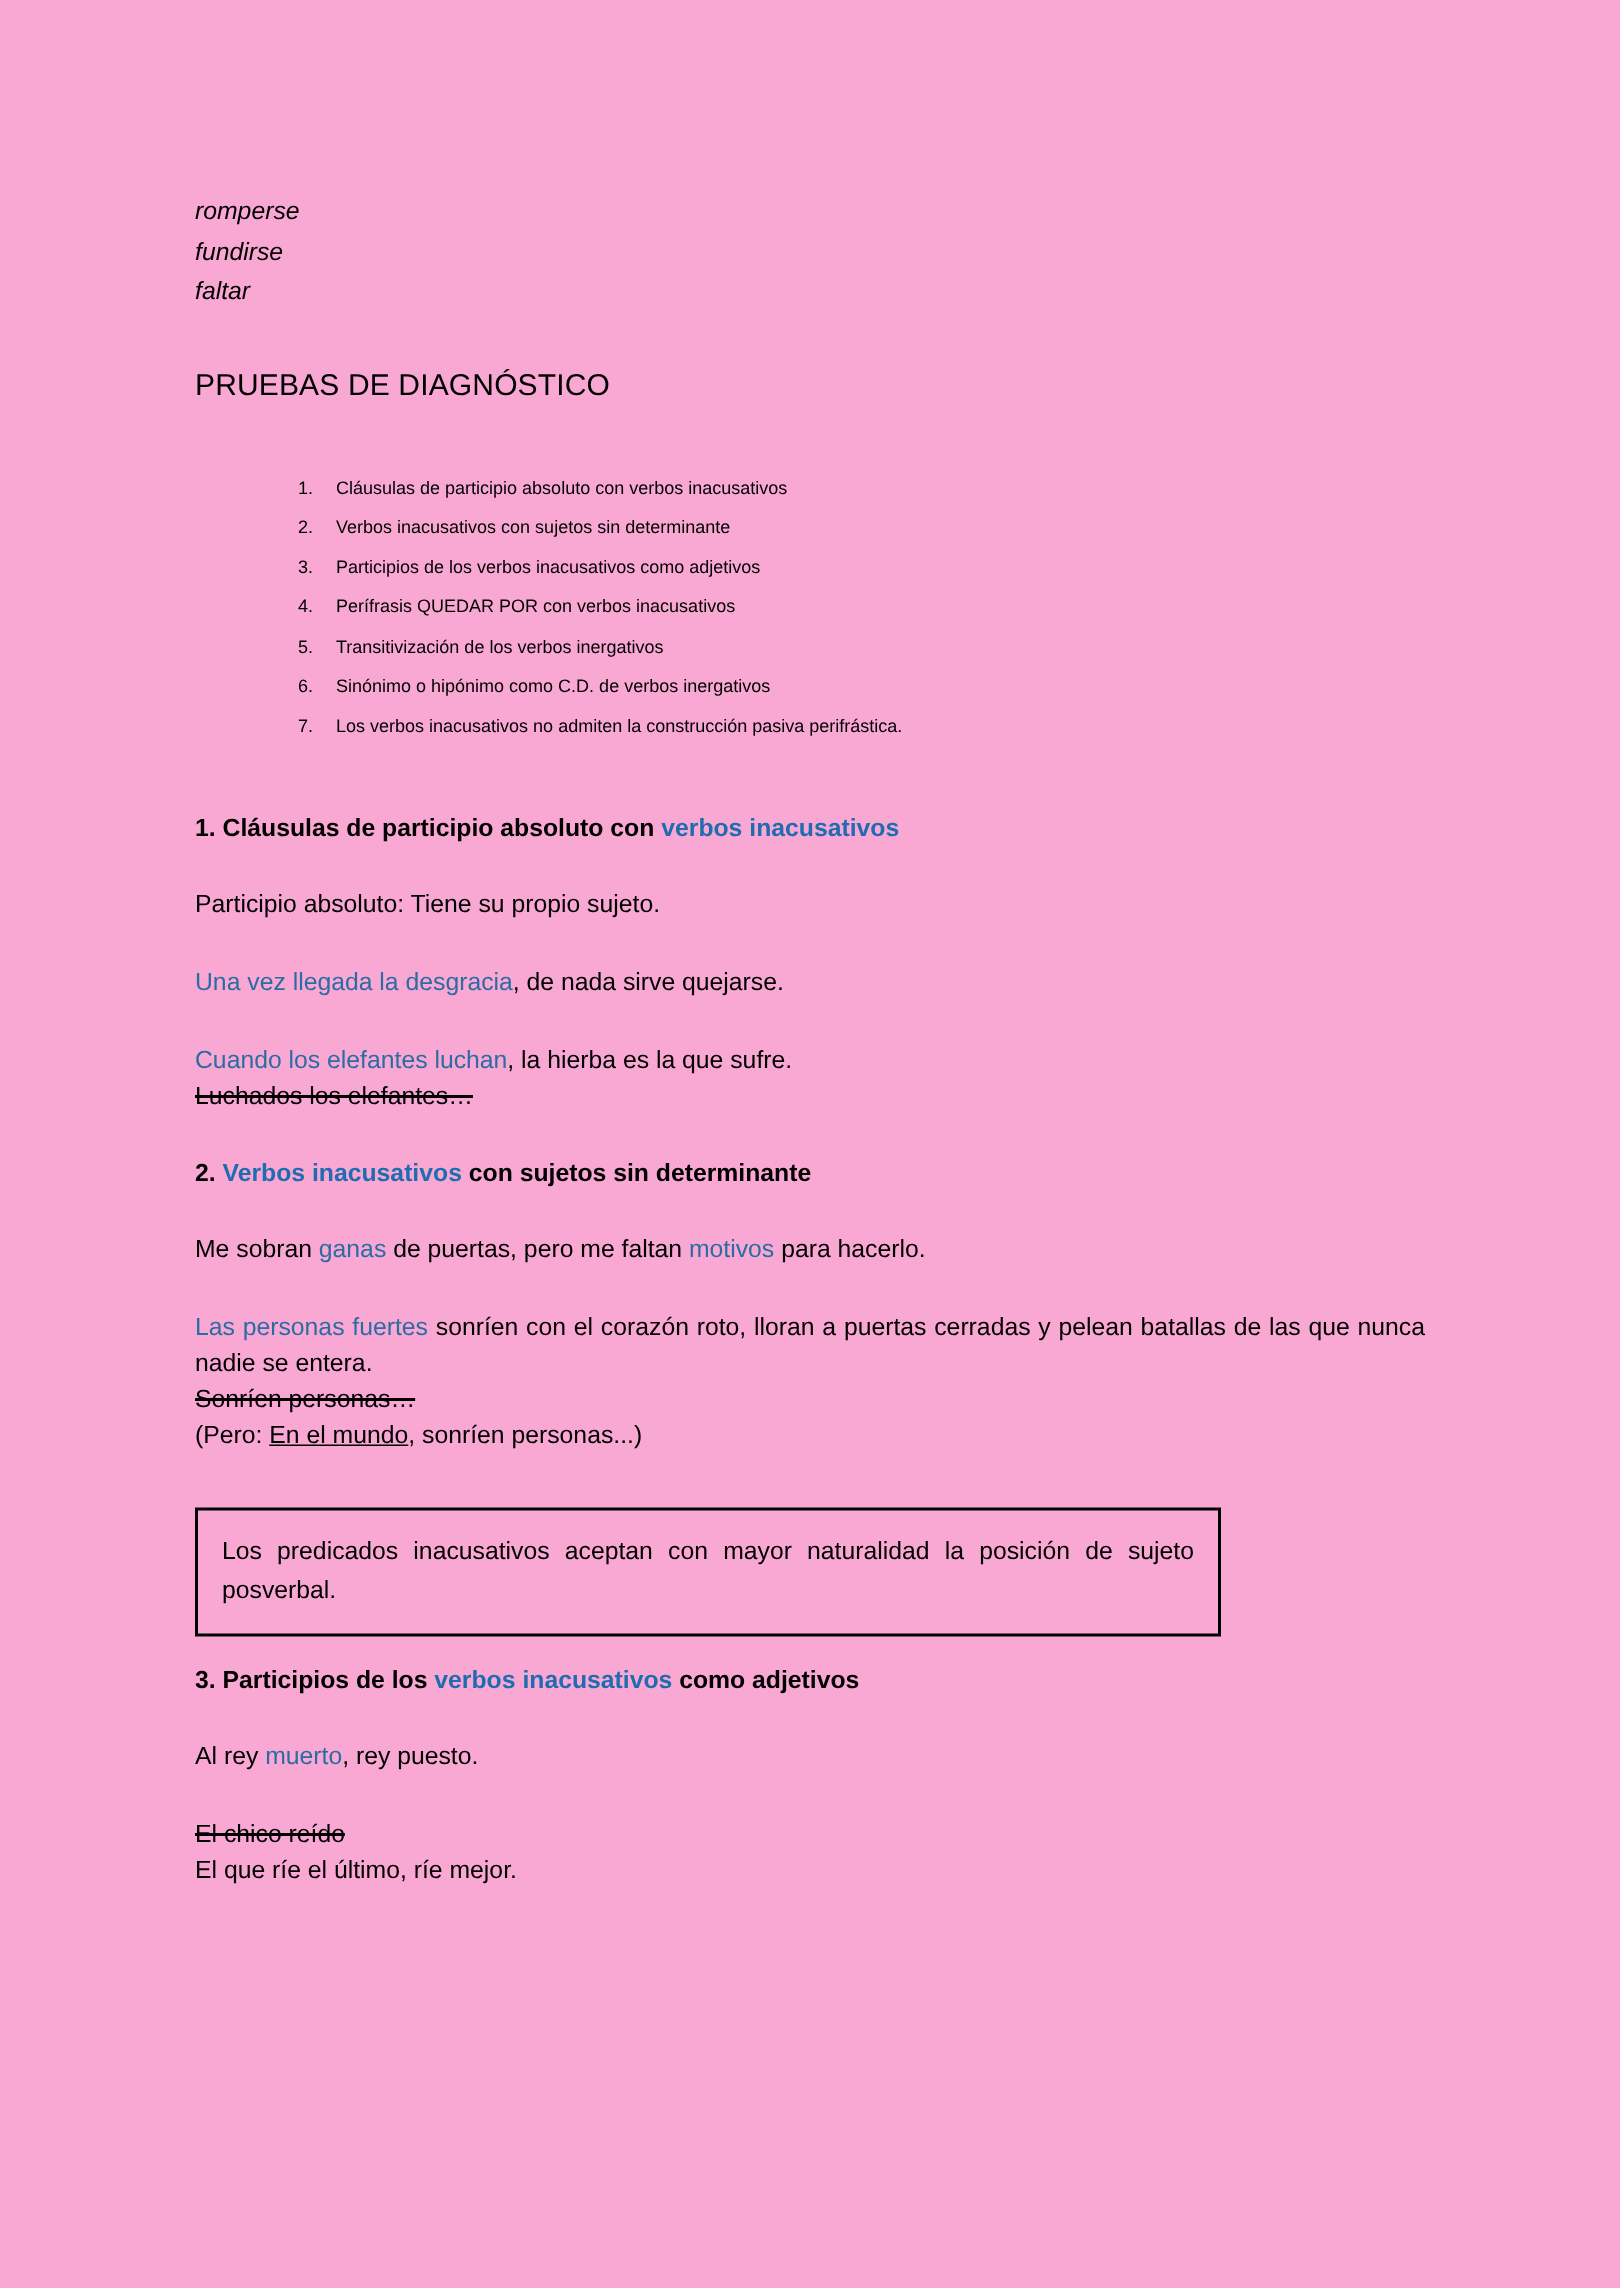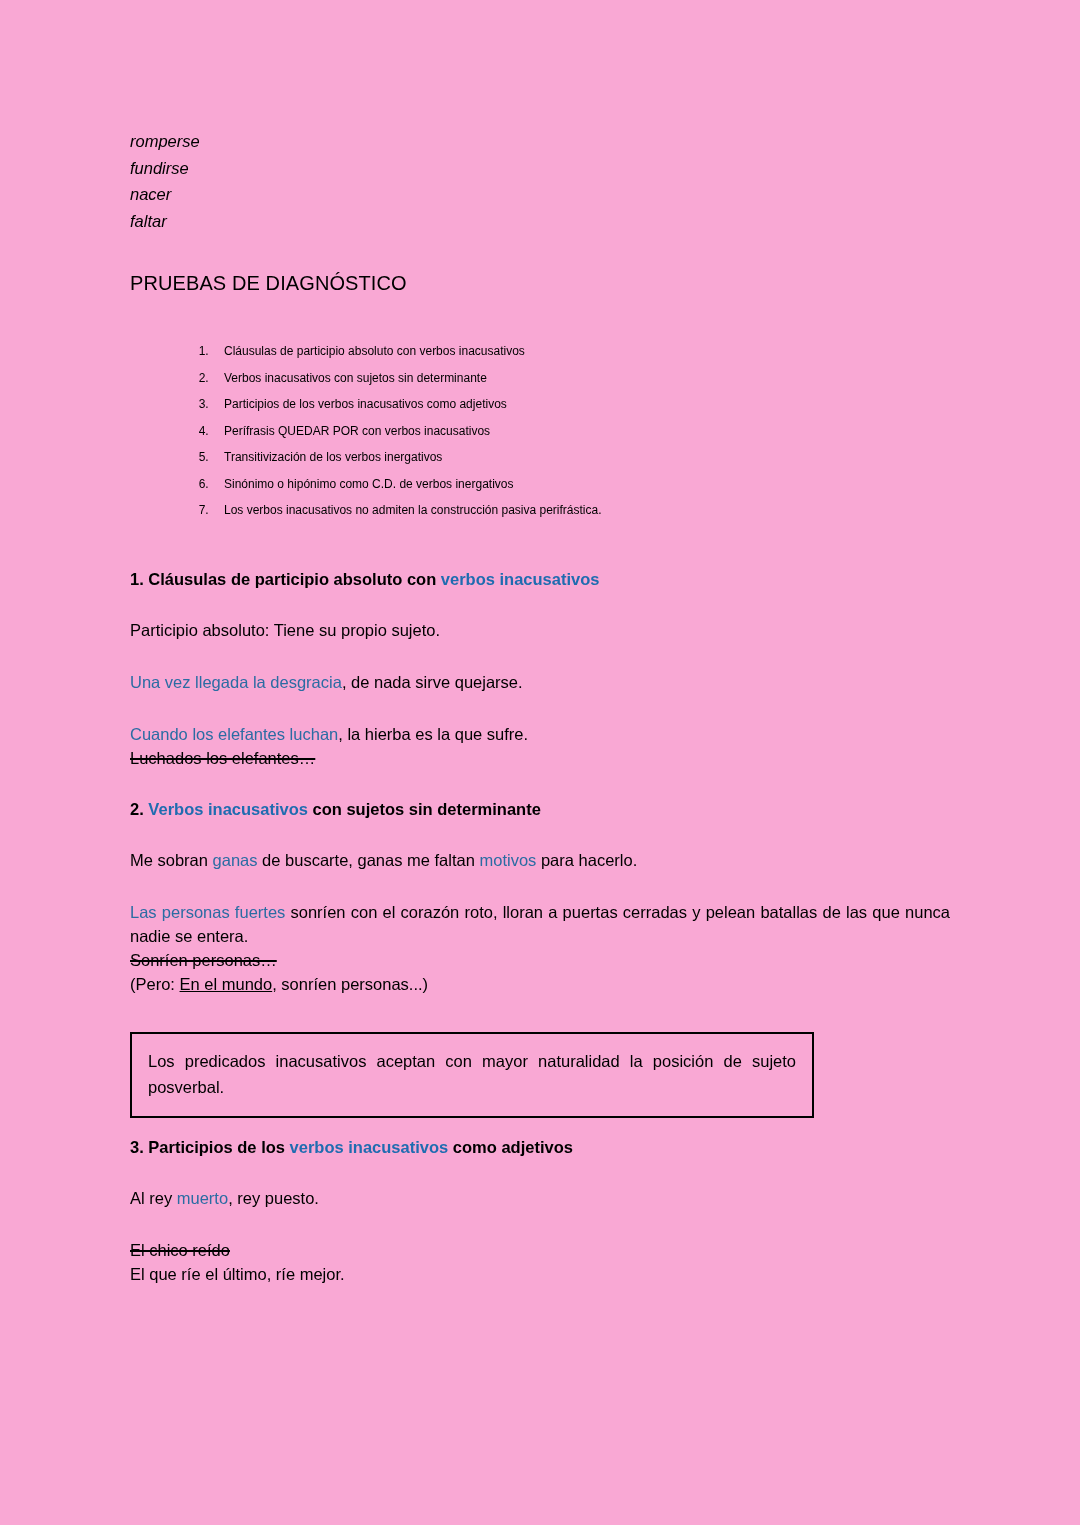--- a/index.html
+++ b/index.html
@@ -105,21 +105,20 @@
 </style>
 </head>
 <body>
 
 <div class="page">
   <div class="content">
 
     <div class="verb-list">
       <div>romperse</div>
       <div>fundirse</div>
-      <div>nacer</div>
       <div>faltar</div>
     </div>
 
     <div class="section-title">PRUEBAS DE DIAGNÓSTICO</div>
 
     <div class="spacer-28"></div>
 
     <ol class="diag">
       <li>Cláusulas de participio absoluto con verbos inacusativos</li>
       <li>Verbos inacusativos con sujetos sin determinante</li>
@@ -146,21 +145,21 @@
 
     <p class="body"><span class="blue">Cuando los elefantes luchan</span><span>, la hierba es la que sufre.</span></p>
     <p class="body indent strike">Luchados los elefantes…</p>
 
     <div class="spacer-28"></div>
 
     <div class="hd"><span>2. </span><span class="blue-b">Verbos inacusativos</span><span> con sujetos sin determinante</span></div>
 
     <div class="spacer-28"></div>
 
-    <p class="body"><span>Me sobran </span><span class="blue">ganas</span><span> de buscarte, ganas me faltan </span><span class="blue">motivos</span><span> para hacerlo.</span></p>
+    <p class="body"><span>Me sobran </span><span class="blue">ganas</span><span> de puertas, pero me faltan </span><span class="blue">motivos</span><span> para hacerlo.</span></p>
 
     <div class="spacer-28"></div>
 
     <p class="body just"><span class="blue">Las personas fuertes</span><span> sonríen con el corazón roto, lloran a puertas cerradas y pelean batallas de las que nunca nadie se entera.</span></p>
     <p class="body indent strike">Sonríen personas…</p>
     <p class="body indent"><span>(Pero: </span><span class="under">En el mundo</span><span>, sonríen personas...)</span></p>
 
     <div class="callout">
       <p>Los predicados inacusativos aceptan con mayor naturalidad la posición de sujeto posverbal.</p>
     </div>

